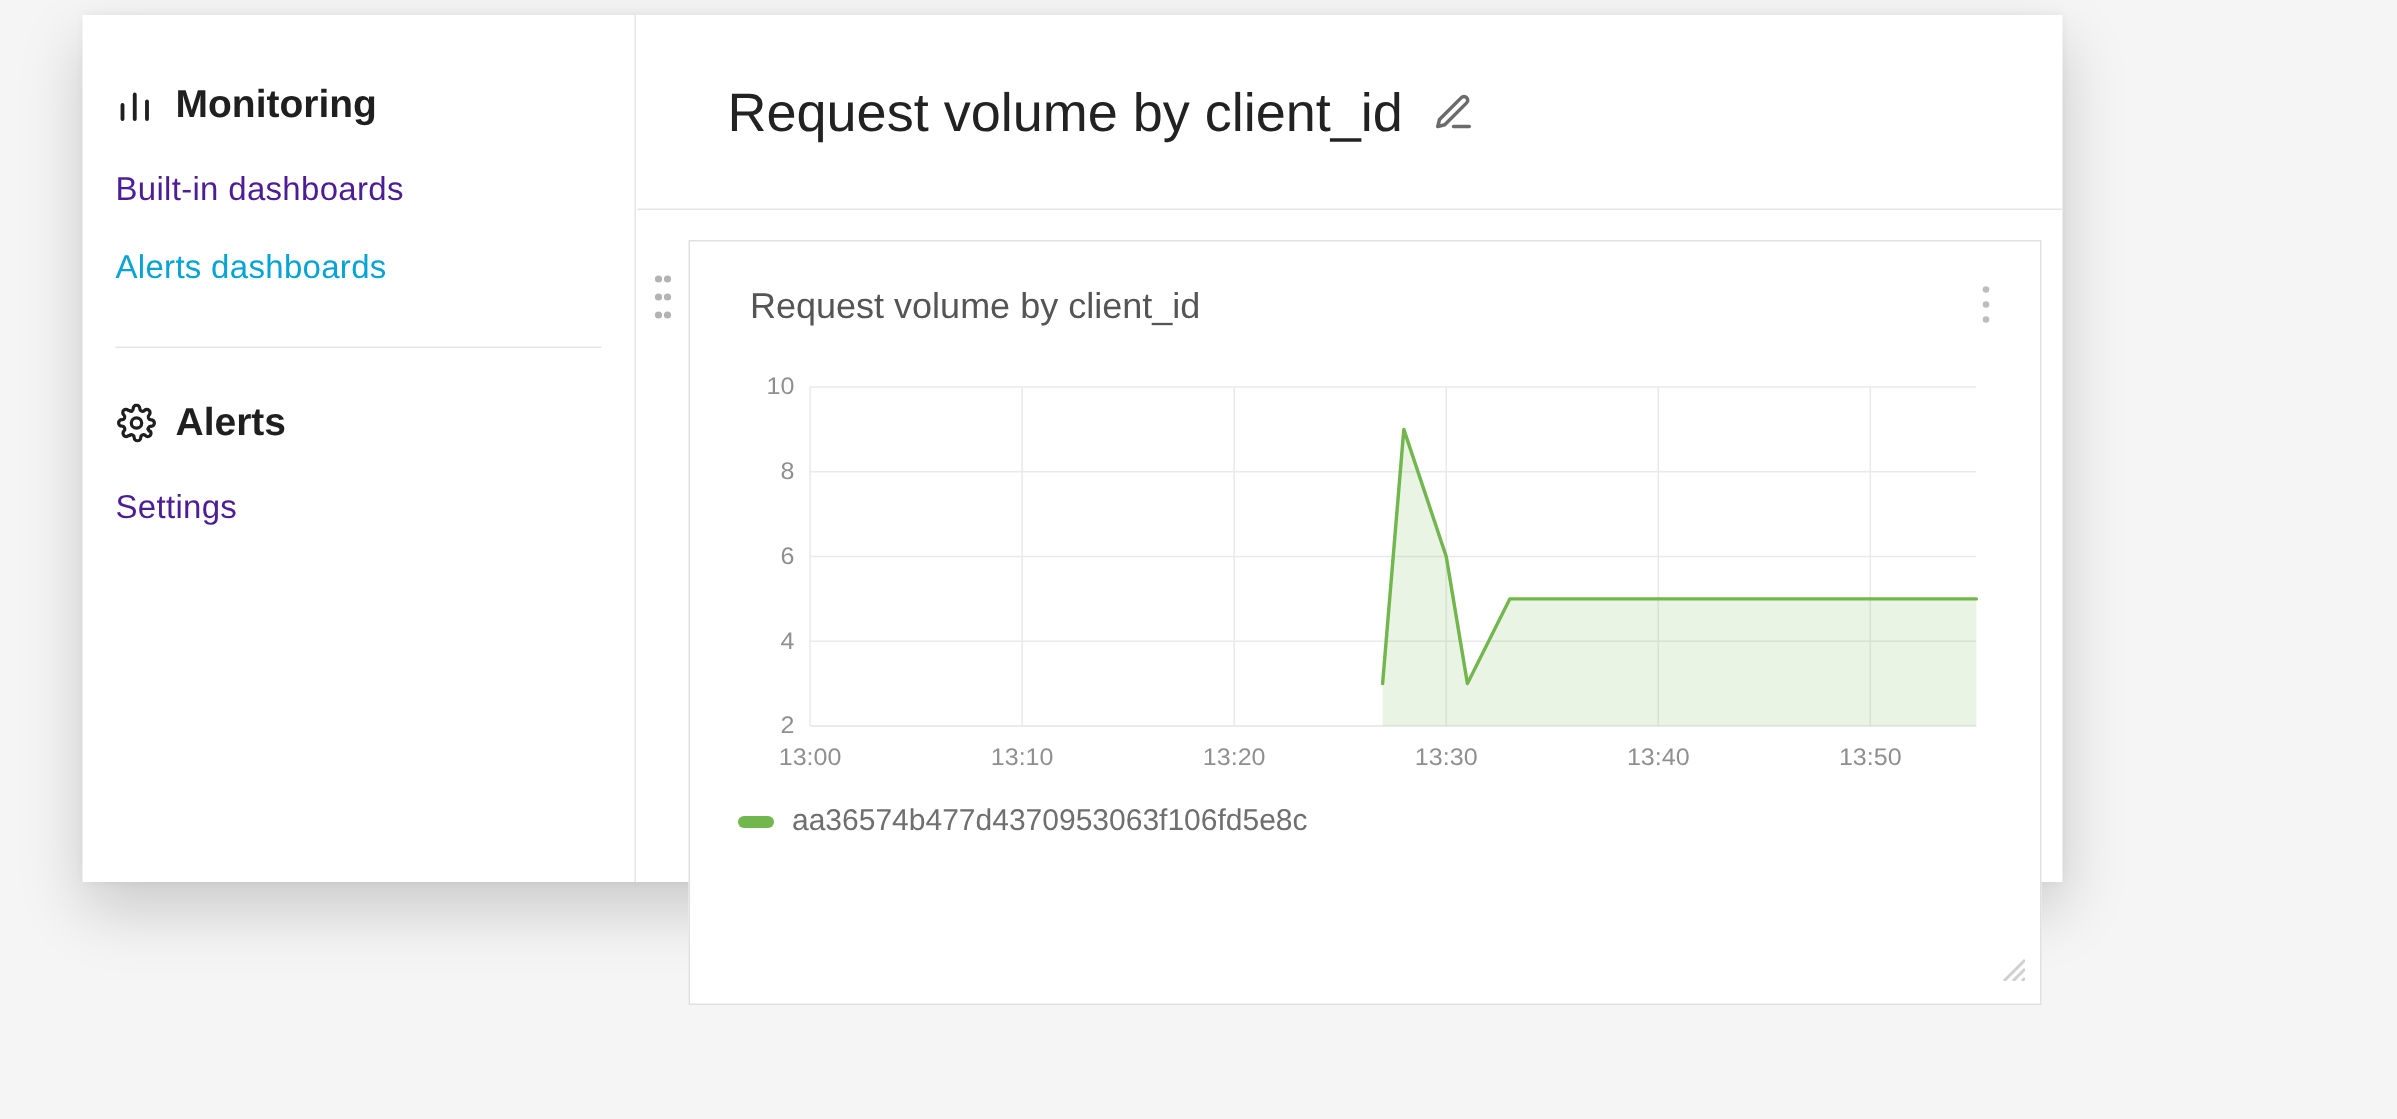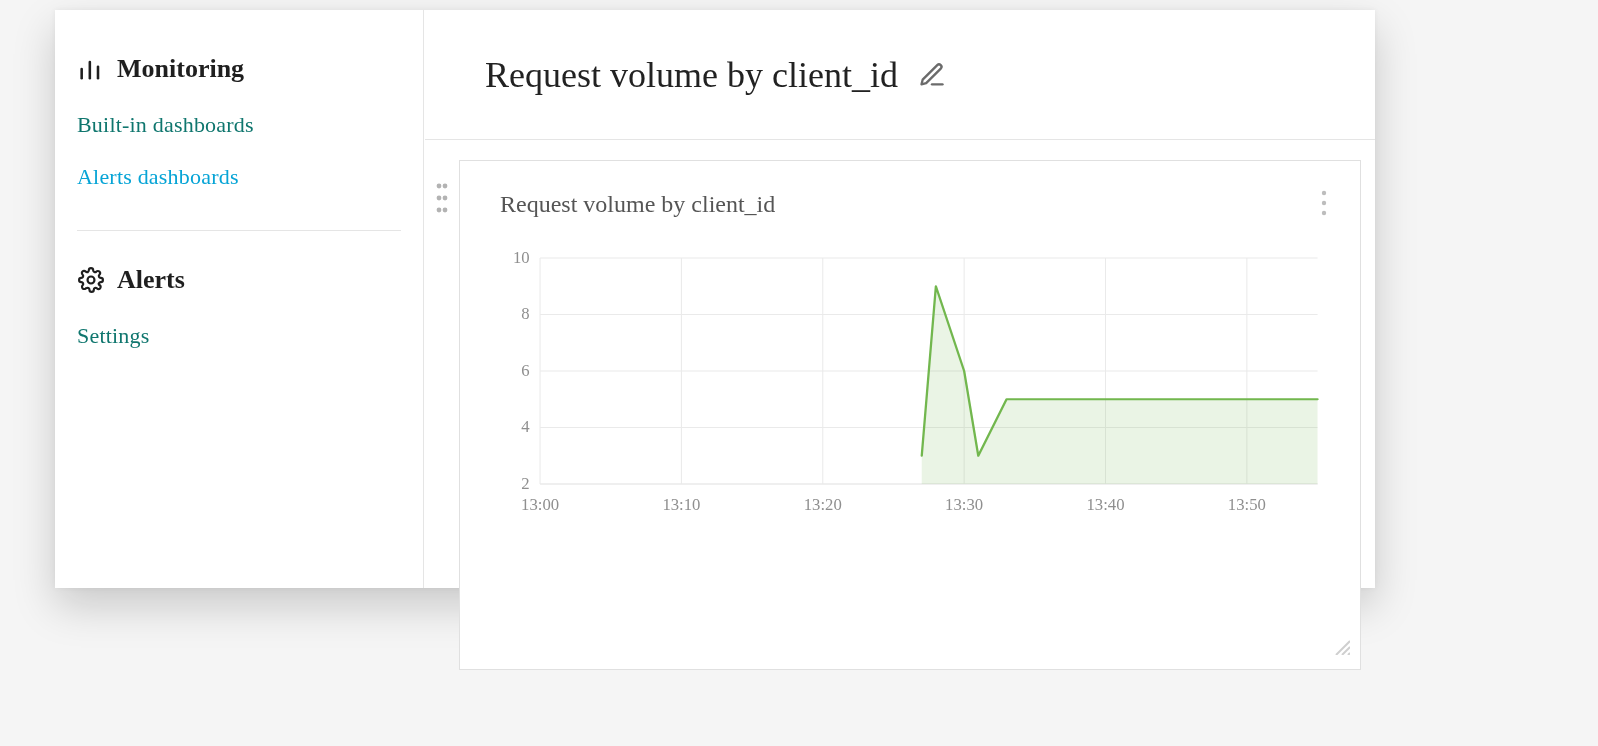--- a/index.html
+++ b/index.html
@@ -13,28 +13,27 @@
     --green:#72b74e;
     --green-fill:rgba(114,183,78,0.15);
   }
   html,body{margin:0;padding:0;font-family:"Helvetica Neue",Arial,sans-serif;color:var(--ink);background:#f5f5f5;}
   .stage{
     position:relative;width:1598px;height:746px;margin:0 auto;background:#f5f5f5;
   }
   .panel{
     position:absolute;left:55px;top:10px;width:1320px;height:578px;background:#fff;
     box-shadow:0 18px 40px rgba(0,0,0,0.18), 0 0 6px rgba(0,0,0,0.06);
-    font-family:Liberation Serif, serif;
   }
   .sidebar{
     position:absolute;left:0;top:0;width:369px;height:100%;border-right:1px solid var(--border);
     box-sizing:border-box;padding:28px 22px 22px 22px;
   }
   .sidebar-section-title{display:flex;align-items:center;gap:12px;font-weight:700;font-size:26px;margin:16px 0 18px 0;}
-  .nav-item{font-size:22px;padding:10px 0 16px 0;color:#0f766e;letter-spacing:.2px;}
+  .nav-item{font-size:22px;padding:10px 0 16px 0;color:#4c1d95;letter-spacing:.2px;}
   .nav-item.active{color:var(--link);}
   .divider{border:none;border-top:1px solid var(--border);margin:24px 0 34px 0;}
   .content{position:absolute;left:370px;top:0;right:0;bottom:0;}
   .header{
     display:flex;align-items:center;gap:16px;height:130px;border-bottom:1px solid var(--border);
     padding:0 40px 0 60px;box-sizing:border-box;
   }
   .header h1{font-weight:400;font-size:36px;color:#222;margin:0;}
   .edit-btn{display:inline-flex;align-items:center;justify-content:center;width:36px;height:36px;cursor:pointer;color:#6b6b6b;background:transparent;border:none;padding:0;}
   .grip{
@@ -155,20 +154,24 @@
               <line x1="587.0909090909091" y1="10" x2="587.0909090909091" y2="236" stroke="var(--grid)" stroke-width="1"></line>
               <text x="587.0909090909091" y="262" text-anchor="middle" font-size="16" fill="#8f8f8f">13:40</text>
               <line x1="722.3636363636364" y1="10" x2="722.3636363636364" y2="236" stroke="var(--grid)" stroke-width="1"></line>
               <text x="722.3636363636364" y="262" text-anchor="middle" font-size="16" fill="#8f8f8f">13:50</text>
               <line x1="46" y1="236" x2="790" y2="236" stroke="var(--grid)" stroke-width="1"></line>
               <path d="M411.23636363636365,207.75 L424.76363636363635,38.25 L451.8181818181818,123 L465.3454545454545,207.75 L492.4,151.25 L790,151.25 L790,236 L411.23636363636365,236 Z" fill="rgba(114,183,78,0.15)" stroke="none"></path>
               <path d="M411.23636363636365,207.75 L424.76363636363635,38.25 L451.8181818181818,123 L465.3454545454545,207.75 L492.4,151.25 L790,151.25" fill="none" stroke="#72b74e" stroke-width="2.2" stroke-linejoin="round" stroke-linecap="round"></path>
             </svg>
         </div>
 
+        <div class="legend">
+          <span class="legend-swatch"></span>
+          <span>aa36574b477d4370953063f106fd5e8c</span>
+        </div>
 
         <div class="resize-grip">
           <span class="icon">
             <svg width="18" height="18" viewBox="0 0 18 18" fill="none" stroke="#cfcfcf" stroke-width="2">
               <line x1="4" y1="18" x2="18" y2="4"></line>
               <line x1="10" y1="18" x2="18" y2="10"></line>
               <line x1="16" y1="18" x2="18" y2="16"></line>
             </svg>
           </span>
         </div>

